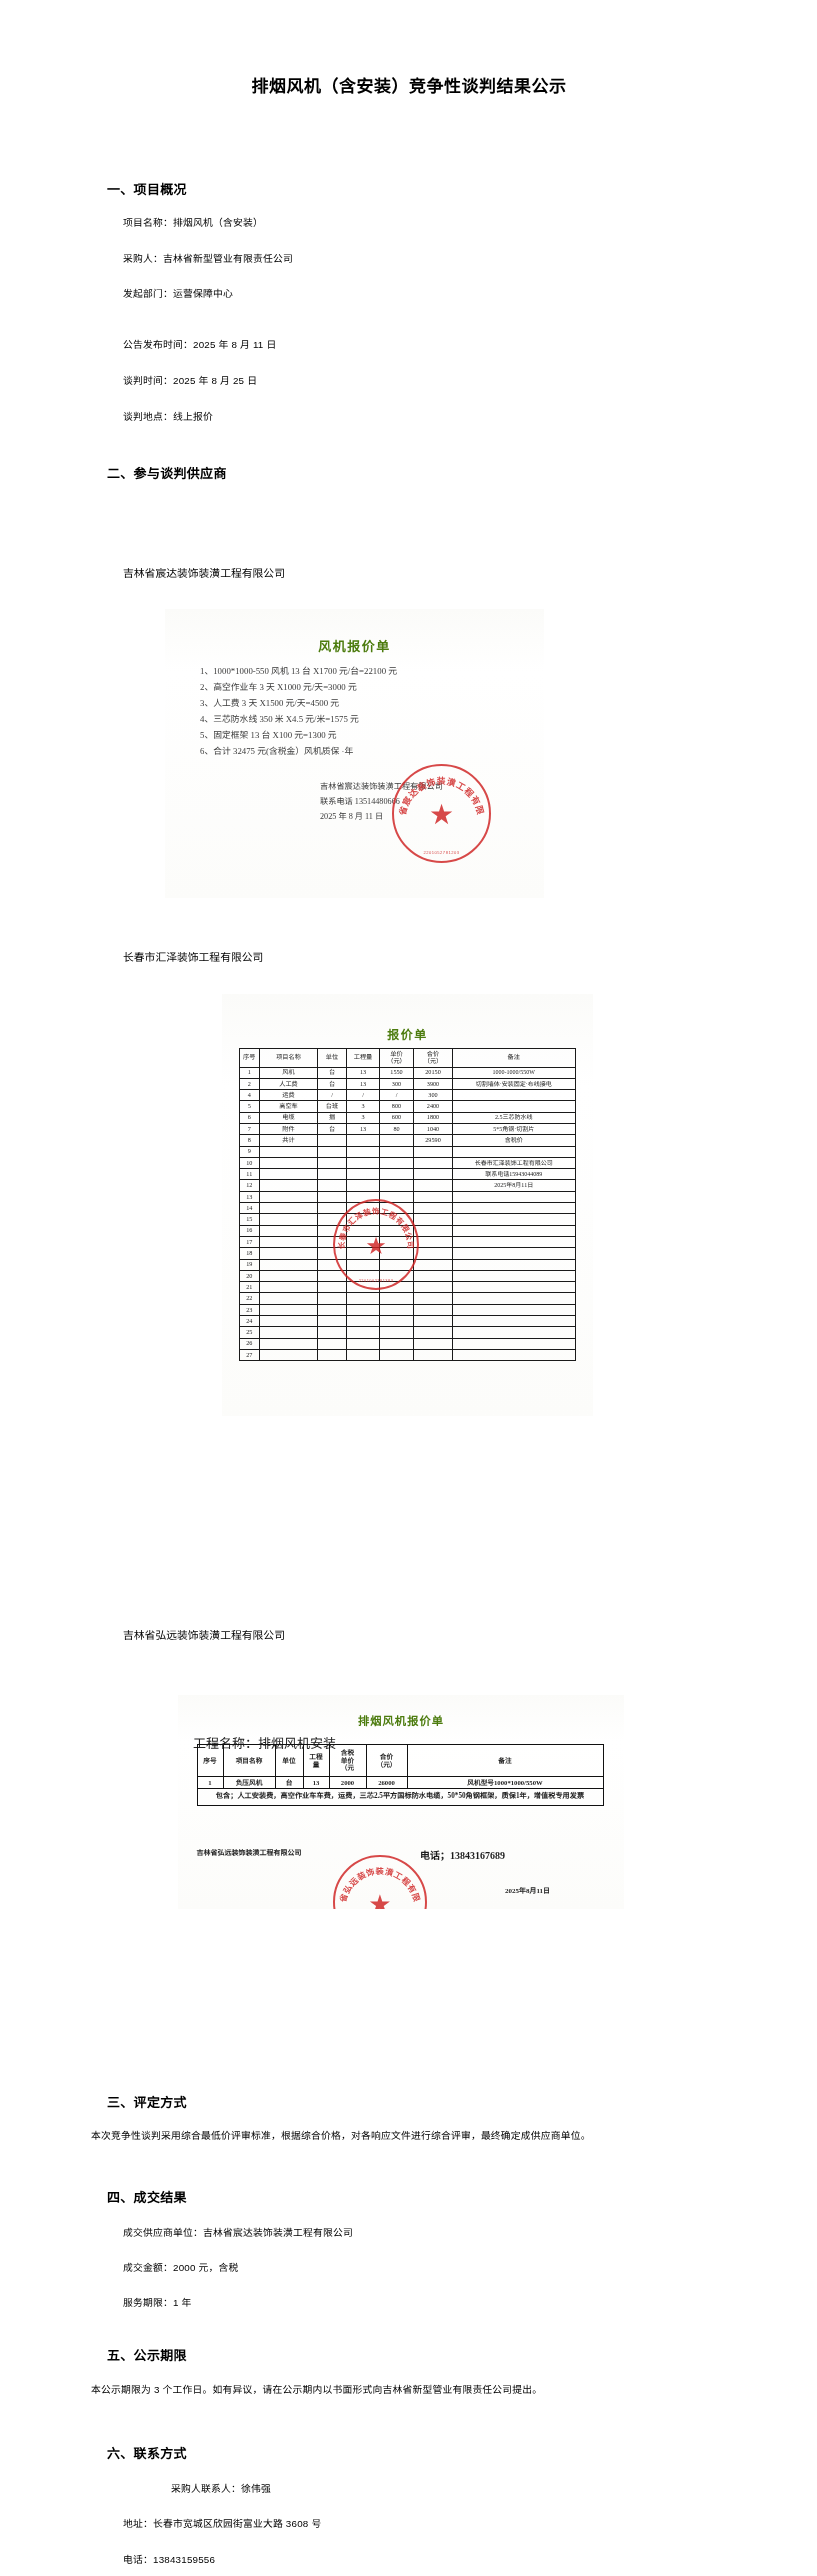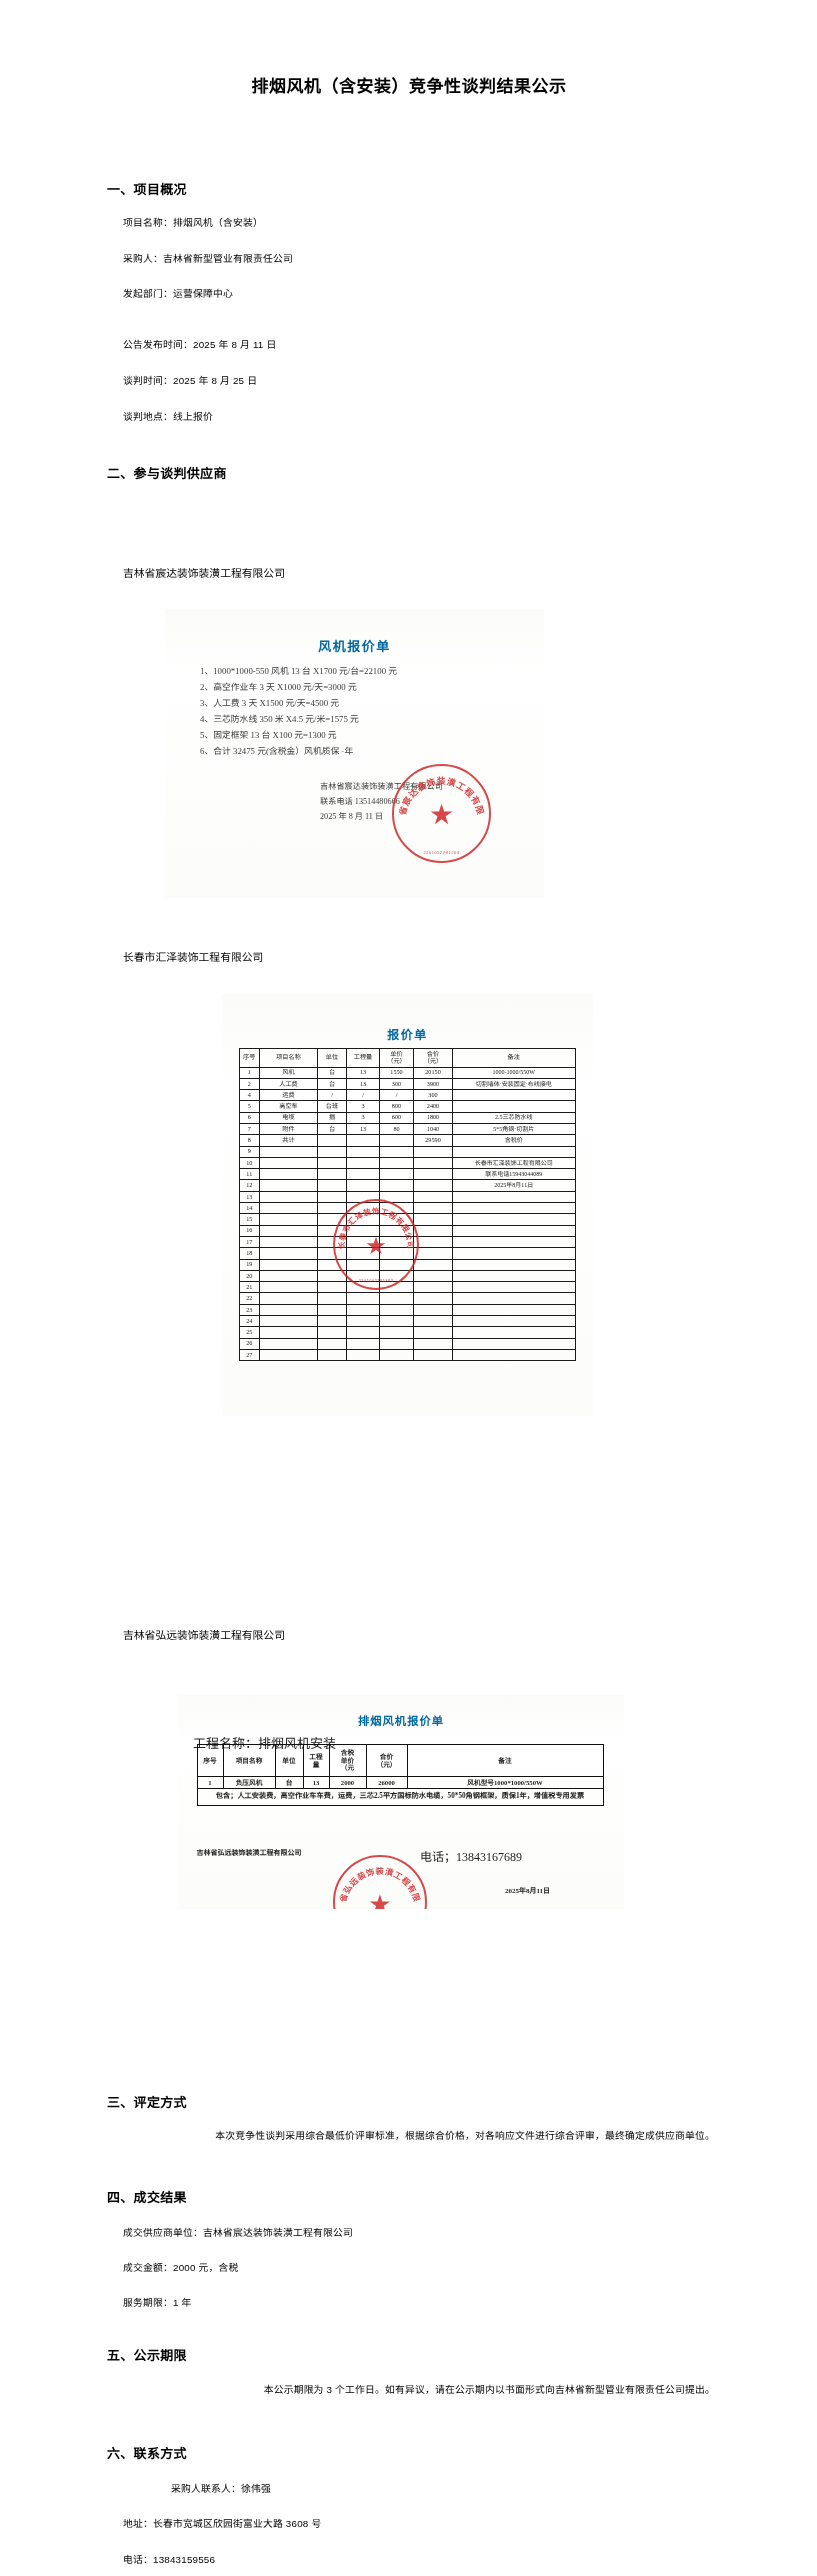--- a/index.html
+++ b/index.html
@@ -44,26 +44,26 @@
     position: absolute;
     left: 123px;
     font-size: 9.8px;
     font-weight: normal;
     line-height: 15.5px;
     letter-spacing: 0.2px;
     white-space: nowrap;
   }
   .body-para {
     position: absolute;
-    left: 107px;
+    left: 91px;
     width: 608px;
     font-size: 9.8px;
     line-height: 18.5px;
     letter-spacing: 0.2px;
-    text-align: right;
+    text-align: left;
   }
   .supplier-name {
     position: absolute;
     left: 123px;
     font-size: 10.8px;
     font-family: "Liberation Serif", "DejaVu Serif", serif;
     white-space: nowrap;
   }
 
   
@@ -82,21 +82,21 @@
   }
   .scan-inner {
     position: relative;
     width: 100%;
     height: 100%;
   }
   .scan-title {
     text-align: center;
     font-family: "Liberation Serif", "DejaVu Serif", serif;
     font-weight: bold;
-    color: #0369a1;
+    color: #4d7c0f;
   }
   .scan-line {
     font-family: "Liberation Serif", "DejaVu Serif", serif;
     color: #3a3a3a;
     white-space: nowrap;
   }
 
   
   #scan1 { left: 165px; top: 609px; width: 379px; height: 289px; }
   #scan1 .scan-title { font-size: 13px; padding-top: 27px; letter-spacing: 1.5px; }
@@ -172,21 +172,21 @@
   .qtable3 .c3-total { width: 38px; }
   .qtable3 .incl { text-align: center; font-size: 7.2px; line-height: 11.3px; padding: 2.6px 3.1px; }
   #scan3 .ft-left {
     position: absolute; left: 18.5px; top: 152px;
     font-family: "Liberation Serif", "DejaVu Serif", serif;
     font-size: 7px; font-weight: bold; color: #1d1d1d;
   }
   #scan3 .ft-tel {
     position: absolute; left: 242px; top: 152px;
     font-family: "Liberation Serif", "DejaVu Serif", serif;
-    font-size: 12px; font-weight: normal; color: #1d1d1d;
+    font-size: 10px; font-weight: bold; color: #1d1d1d;
   }
   #scan3 .ft-date {
     position: absolute; left: 327px; top: 190px;
     font-family: "Liberation Serif", "DejaVu Serif", serif;
     font-size: 7px; font-weight: bold; color: #1d1d1d;
   }
 
   
   .seal {
     position: absolute;

